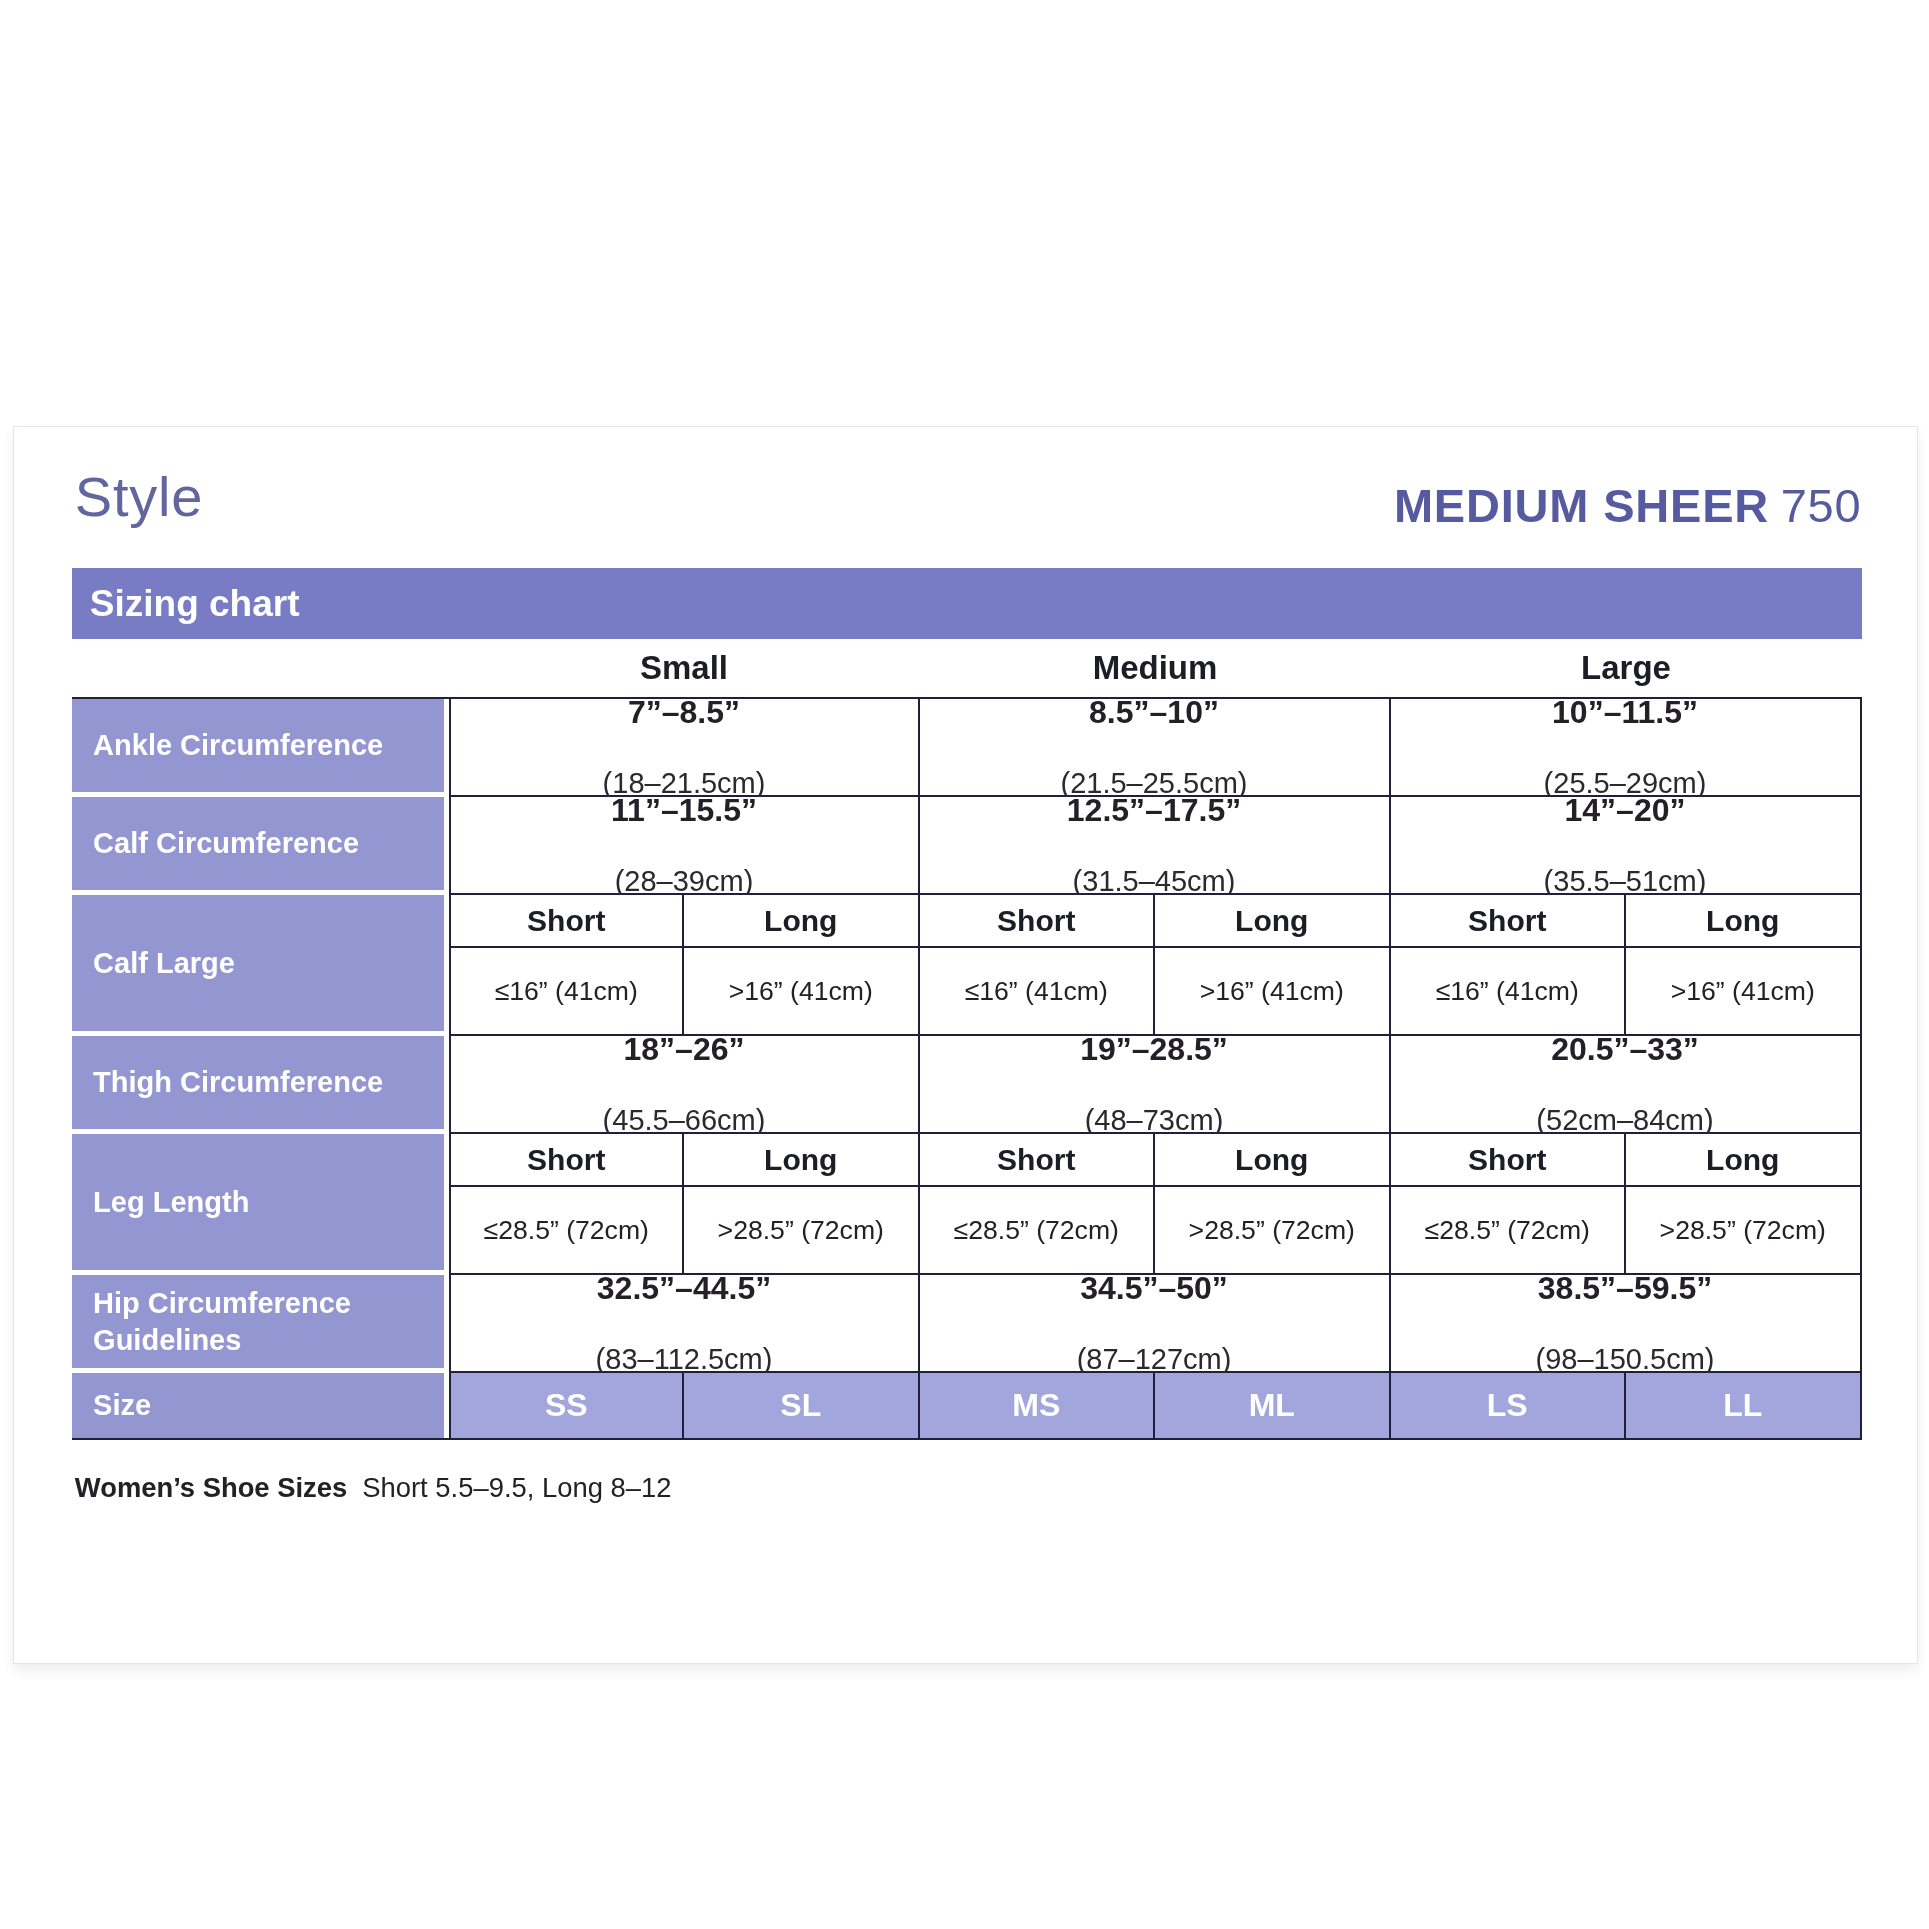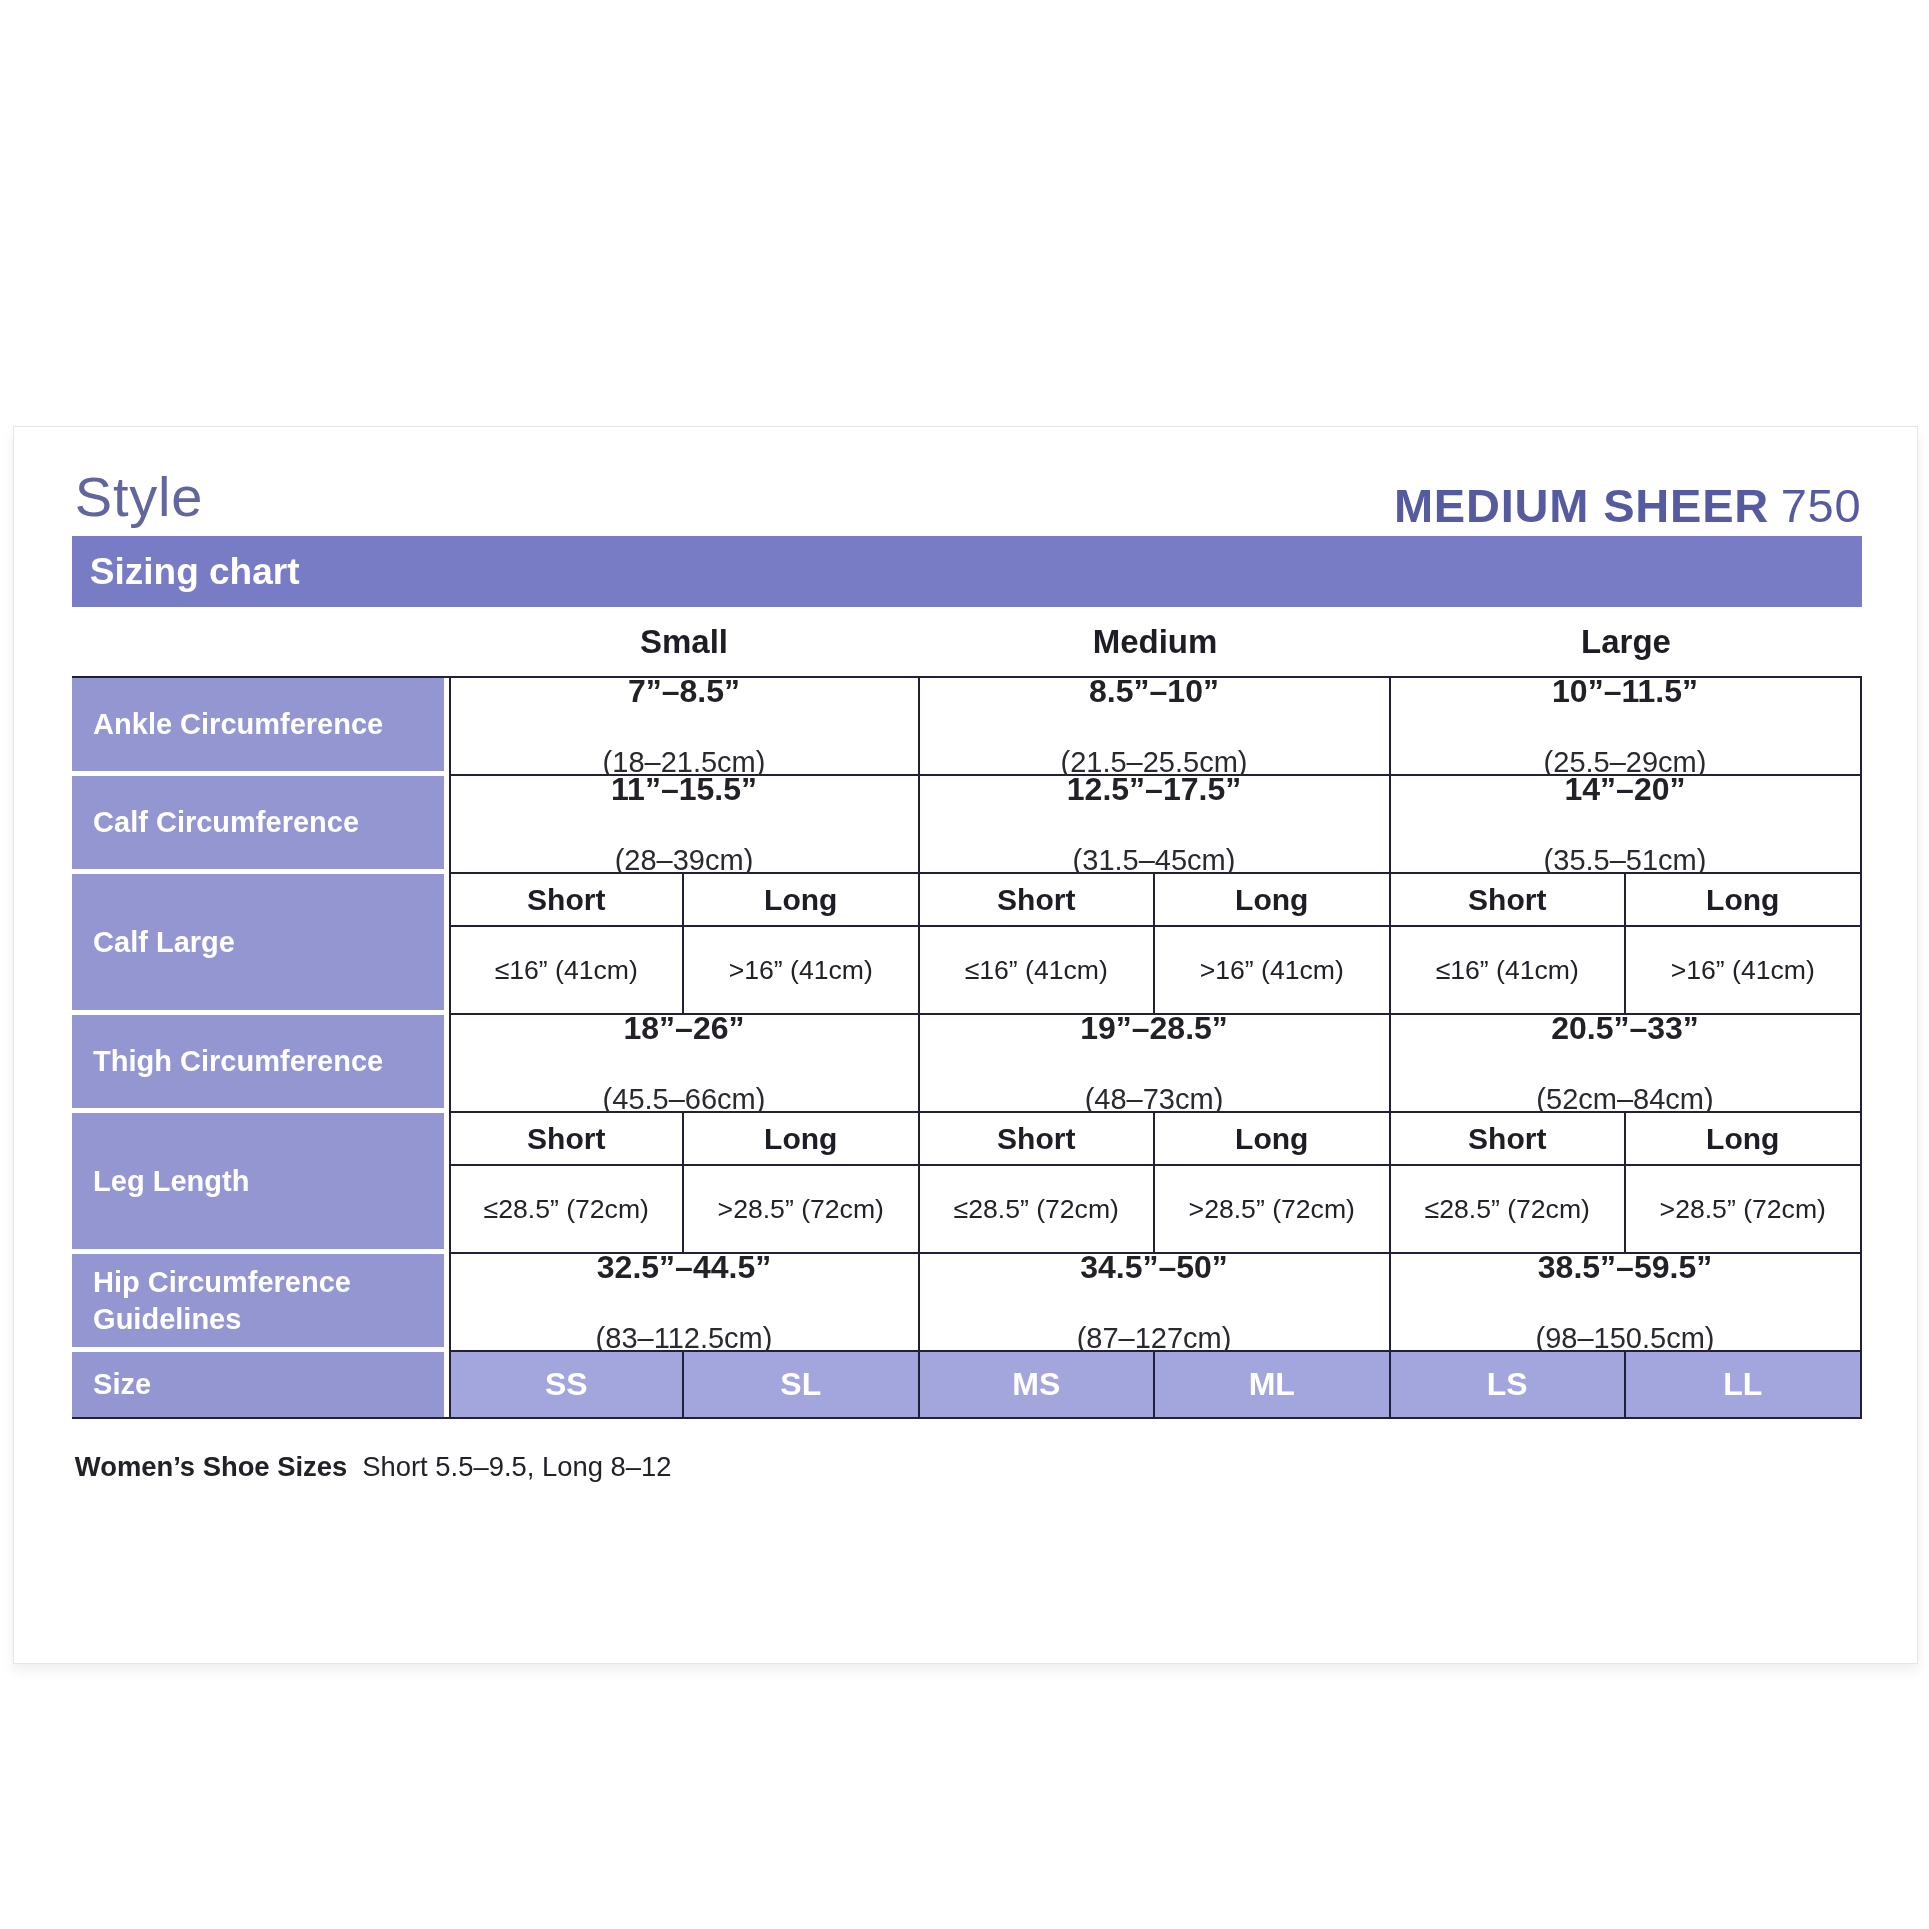--- a/index.html
+++ b/index.html
@@ -23,27 +23,27 @@
   }
   .product-title{
     position:absolute;right:0;bottom:3.3px;
     font-size:47px;color:#565a9e;letter-spacing:0.8px;white-space:nowrap;
   }
   .product-name{font-weight:700;}
   .product-number{font-weight:400;margin-left:11.6px;}
 
   .banner{
     height:71px;background:#787cc5;display:flex;align-items:center;
-    padding-left:18.3px;box-sizing:border-box;
+    padding-left:18.3px;box-sizing:border-box;margin-top:32px;
   }
   .banner-text{color:#ffffff;font-size:37px;font-weight:700;}
 
   .group-headers{
     display:grid;grid-template-columns:377px repeat(6,1fr);
-    height:69px;align-items:center;
+    height:58px;align-items:center;
   }
   .group-h{
     grid-column:span 2;text-align:center;
     font-size:33px;font-weight:700;color:#1d1d26;
   }
   .group-h-spacer{grid-column:1;}
 
   .sizing-table{
     display:grid;
     grid-template-columns:377px repeat(6,1fr);

